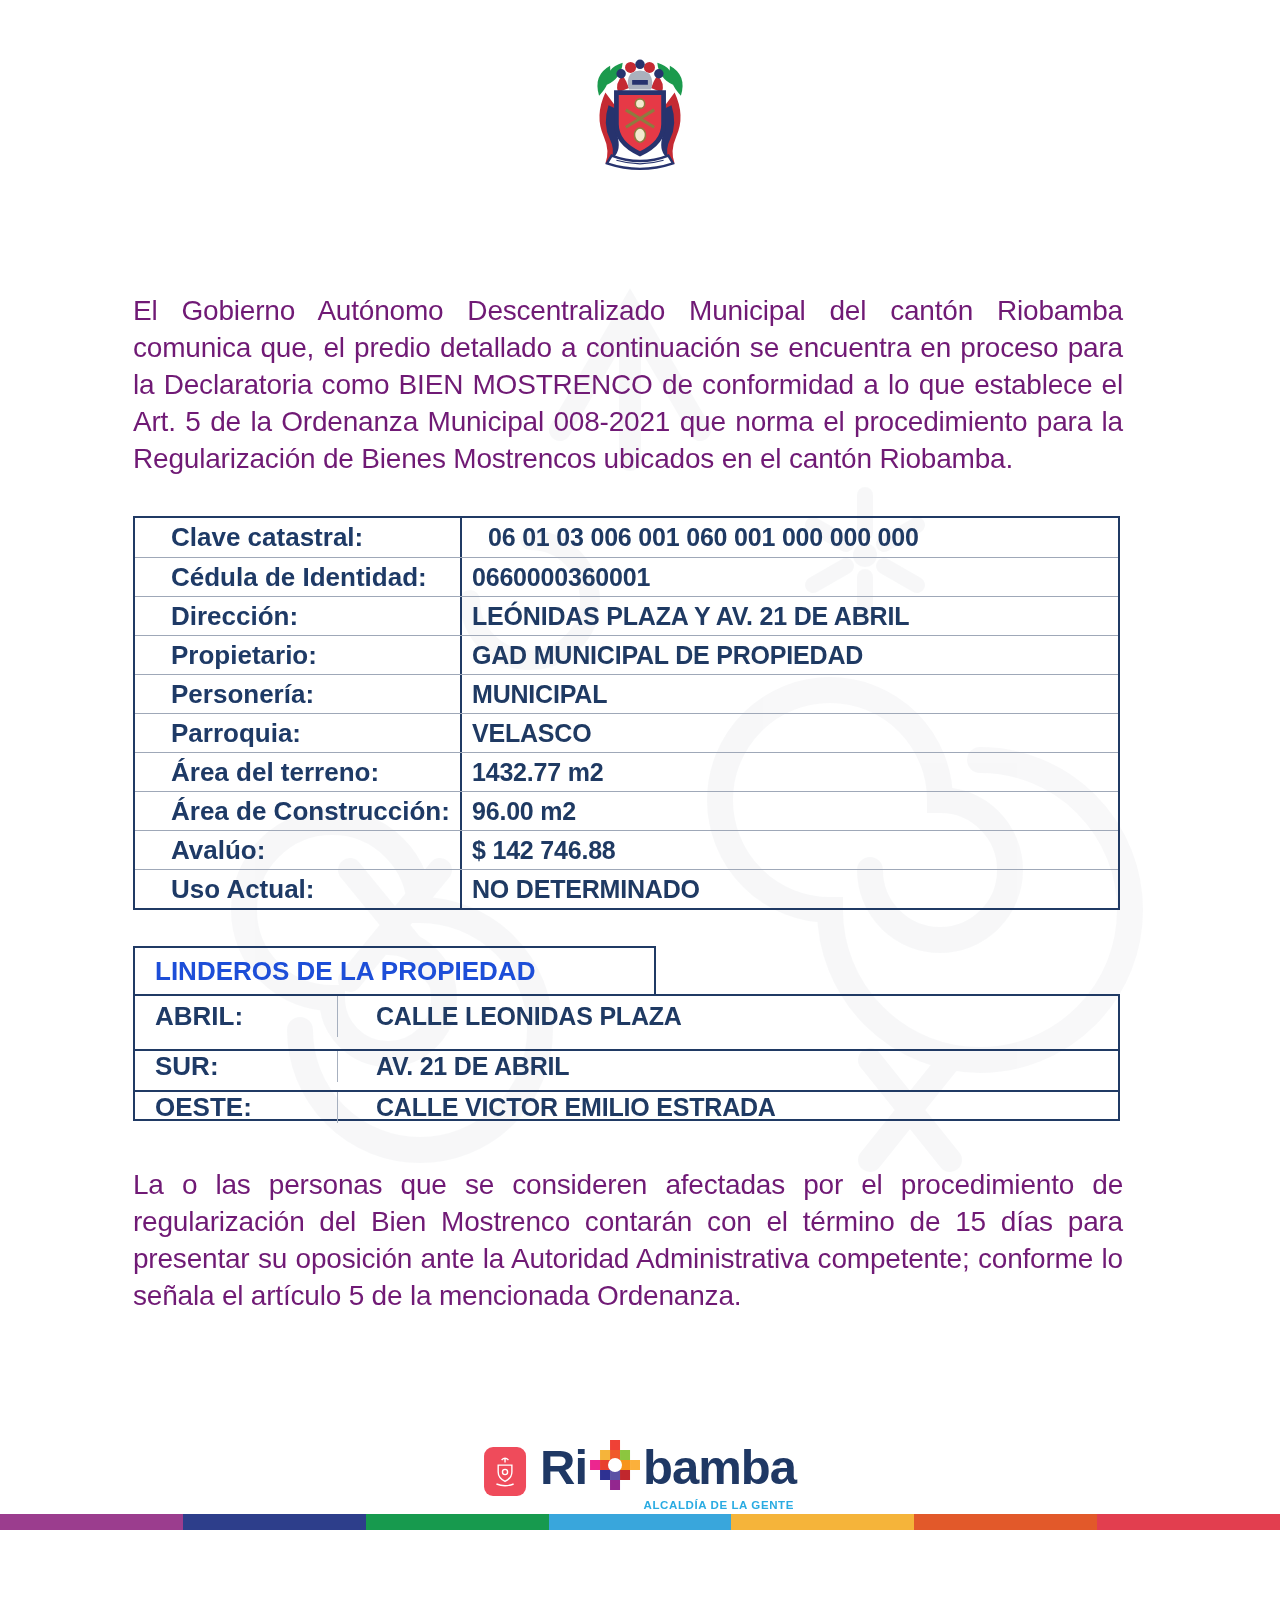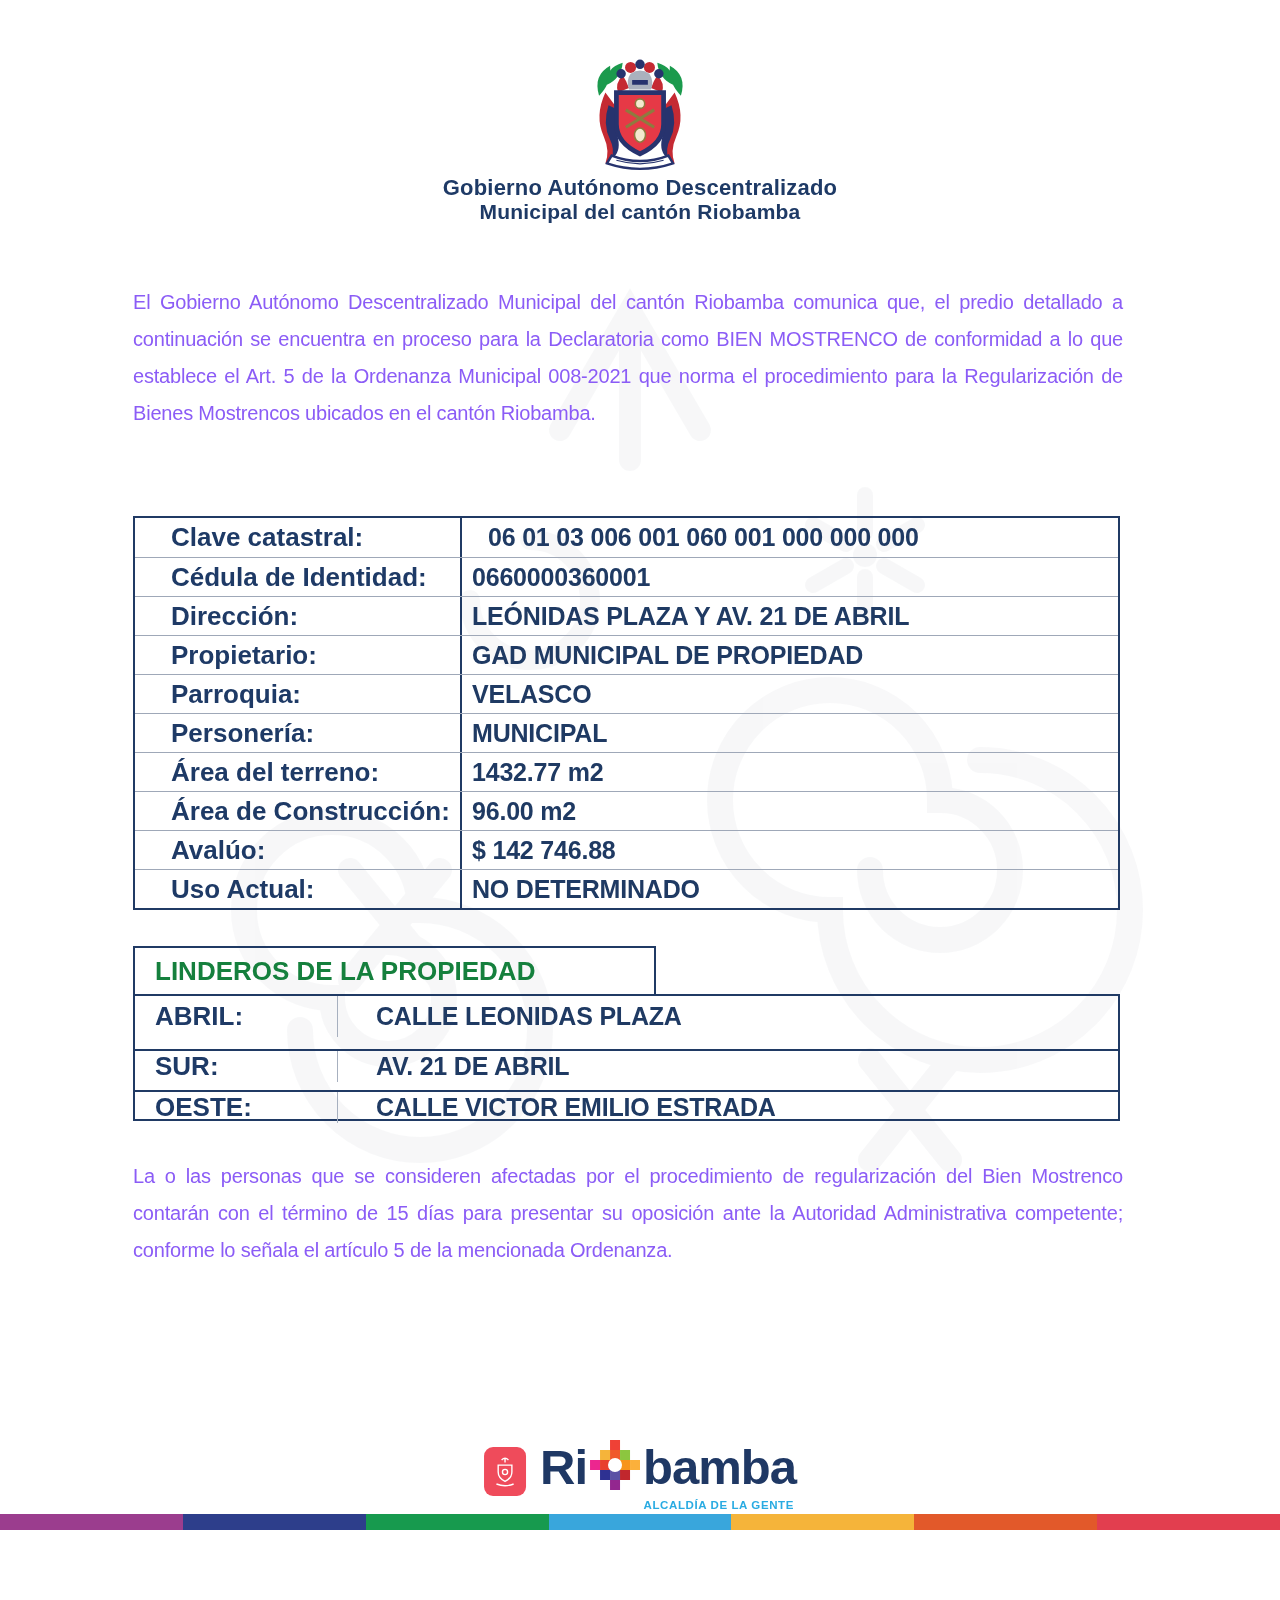--- a/index.html
+++ b/index.html
@@ -10,41 +10,41 @@
   .watermark{position:absolute;left:0;top:0;z-index:0;pointer-events:none;}
   .content{position:absolute;inset:0;z-index:1;}
 
   
   .crest{position:absolute;left:584px;top:58px;width:112px;height:118px;}
   .org{position:absolute;left:0;right:0;top:176px;text-align:center;font-weight:bold;color:#1e3a66;}
   .org .l1{font-size:22px;line-height:24px;letter-spacing:.2px;}
   .org .l2{font-size:21px;line-height:23px;letter-spacing:.2px;}
 
   
-  .para{position:absolute;left:133px;width:990px;font-size:20px;line-height:37px;
-        letter-spacing:-0.2px;text-align:justify;color:#8b5cf6;}
+  .para{position:absolute;left:133px;width:990px;font-size:28px;line-height:37px;
+        letter-spacing:-0.2px;text-align:justify;color:#701a75;}
   .p1{top:264px;}
   .p2{top:1138px;}
   .p3{top:1296px;text-align:left;}
 
   
   .ptable{position:absolute;left:133px;top:516px;width:987px;height:394px;
           border:2px solid #203a64;box-sizing:border-box;display:grid;
           grid-template-rows:repeat(10,1fr);background:transparent;}
   .ptable .trow{display:grid;grid-template-columns:327px 1fr;align-items:center;}
   .ptable .trow + .trow{border-top:1px solid #9fa8b8;}
   .ptable .lbl{font-weight:bold;font-size:26px;padding-left:20px;color:#1e3a66;
                border-right:2px solid #203a64;align-self:stretch;display:flex;align-items:center;margin-left:16px;}
   .ptable .val{font-weight:bold;font-size:25px;padding-left:10px;letter-spacing:-0.2px;}
   .ptable .trow.first .val{padding-left:26px;}
 
   
   .ltitle{position:absolute;left:133px;top:946px;width:523px;height:48px;box-sizing:border-box;
           border:2px solid #203a64;border-bottom:none;display:flex;align-items:center;
-          font-weight:bold;font-size:26px;color:#15803d;padding-left:20px;}
+          font-weight:bold;font-size:26px;color:#1d4ed8;padding-left:20px;}
   .lrows{position:absolute;left:133px;top:994px;width:987px;box-sizing:border-box;
          border:2px solid #203a64;display:grid;grid-auto-rows:41px;}
   .lrows .trow{display:grid;grid-template-columns:203px 1fr;align-items:center;}
   .lrows .trow + .trow{border-top:2px solid #203a64;margin-top:12px;}
   .lrows .lbl{font-weight:bold;font-size:26px;padding-left:20px;color:#1e3a66;
               border-right:1px solid #a7b0bf;align-self:stretch;display:flex;align-items:center;}
   .lrows .val{font-weight:bold;font-size:25px;padding-left:38px;letter-spacing:-0.2px;}
 
   
   .logo{position:absolute;left:50%;top:1438px;transform:translateX(-50%);
@@ -113,24 +113,20 @@
     <path d="M40 44 h60 v40 q0 24 -30 38 q-30 -14 -30 -38z" fill="#e63946" stroke="#27336e" stroke-width="6"></path>
     <g stroke="#8d7b3f" stroke-width="4" fill="none">
       <path d="M52 66 l36 22 M88 66 l-36 22"></path>
     </g>
     <circle cx="70" cy="58" r="6" fill="#f4e9cf" stroke="#8d7b3f" stroke-width="2"></circle>
     <ellipse cx="70" cy="98" rx="7" ry="9" fill="#f4e9cf" stroke="#8d7b3f" stroke-width="2"></ellipse>
     <path d="M34 124 q36 14 72 0 l6 10 q-42 14 -84 0z" fill="#ffffff" stroke="#27336e" stroke-width="3"></path>
     <path d="M40 130 q30 9 60 0" stroke="#27336e" stroke-width="1.5" fill="none"></path>
   </svg>
 
-  <div class="org">
-    <div class="l1">Gobierno Autónomo Descentralizado</div>
-    <div class="l2">Municipal del cantón Riobamba</div>
-  </div>
 
   <p class="para p1">El Gobierno Autónomo Descentralizado Municipal del cantón Riobamba comunica que, el predio detallado a continuación se encuentra en proceso para la Declaratoria como BIEN MOSTRENCO de conformidad a lo que establece el Art. 5 de la Ordenanza Municipal 008-2021 que norma el procedimiento para la Regularización de Bienes Mostrencos ubicados en el cantón Riobamba.</p>
 
   <div class="ptable">
     <div class="trow first">
       <div class="lbl">Clave catastral:</div>
       <div class="val">06 01 03 006 001 060 001 000 000 000</div>
     </div>
     <div class="trow">
       <div class="lbl">Cédula de Identidad:</div>
@@ -138,26 +134,26 @@
     </div>
     <div class="trow">
       <div class="lbl">Dirección:</div>
       <div class="val">LEÓNIDAS PLAZA Y AV. 21 DE ABRIL</div>
     </div>
     <div class="trow">
       <div class="lbl">Propietario:</div>
       <div class="val">GAD MUNICIPAL DE PROPIEDAD</div>
     </div>
     <div class="trow">
+      <div class="lbl">Personería:</div>
+      <div class="val">MUNICIPAL</div>
+    </div>
+    <div class="trow">
       <div class="lbl">Parroquia:</div>
       <div class="val">VELASCO</div>
-    </div>
-    <div class="trow">
-      <div class="lbl">Personería:</div>
-      <div class="val">MUNICIPAL</div>
     </div>
     <div class="trow">
       <div class="lbl">Área del terreno:</div>
       <div class="val">1432.77 m2</div>
     </div>
     <div class="trow">
       <div class="lbl">Área de Construcción:</div>
       <div class="val">96.00 m2</div>
     </div>
     <div class="trow">

